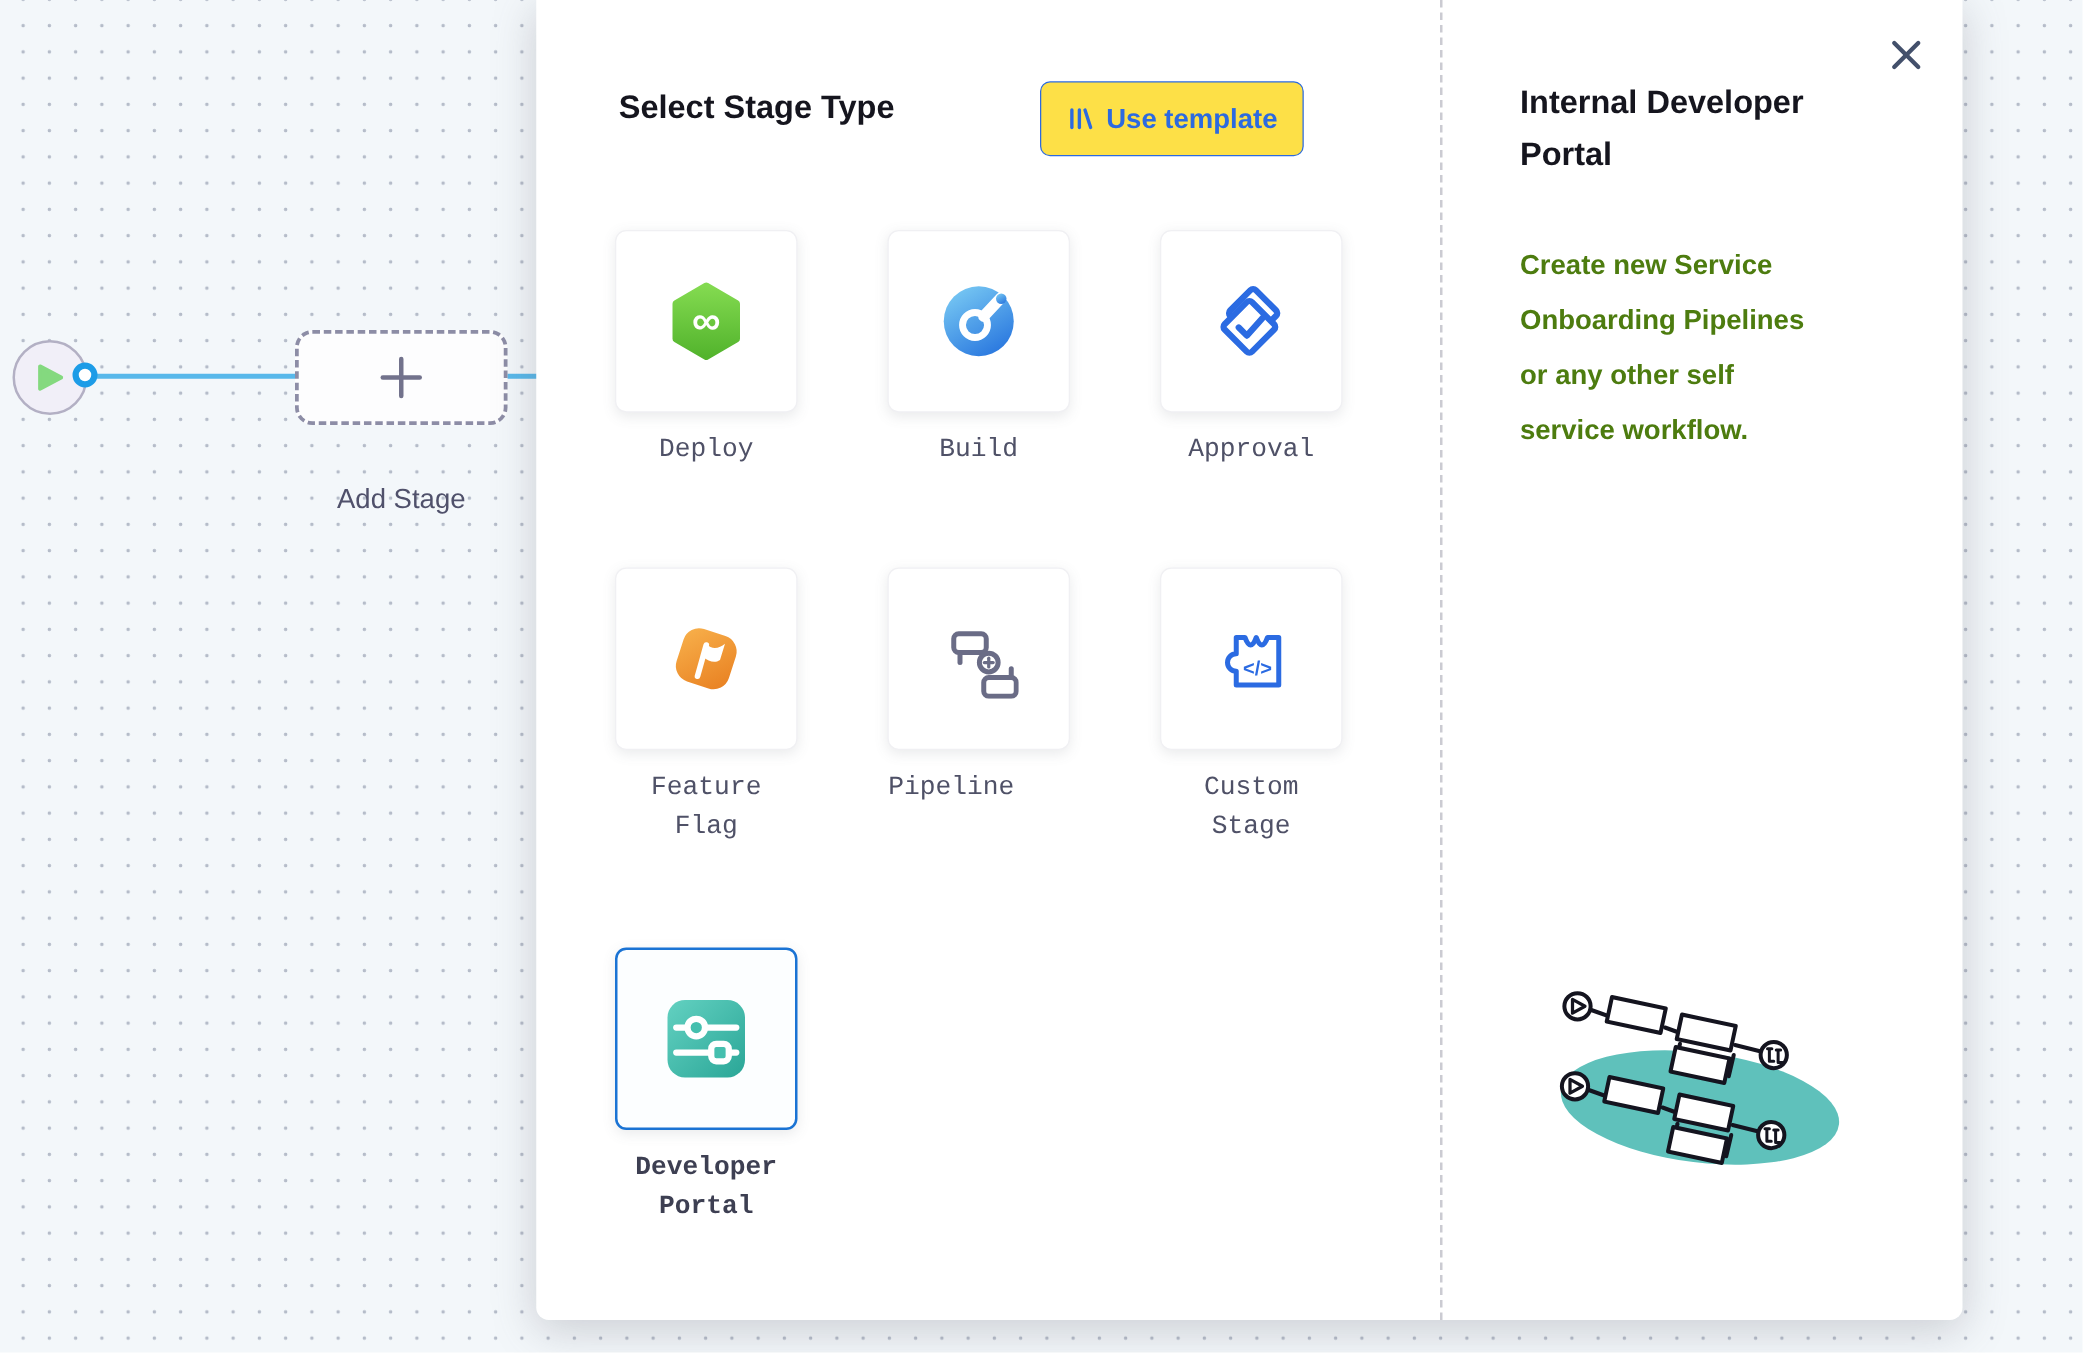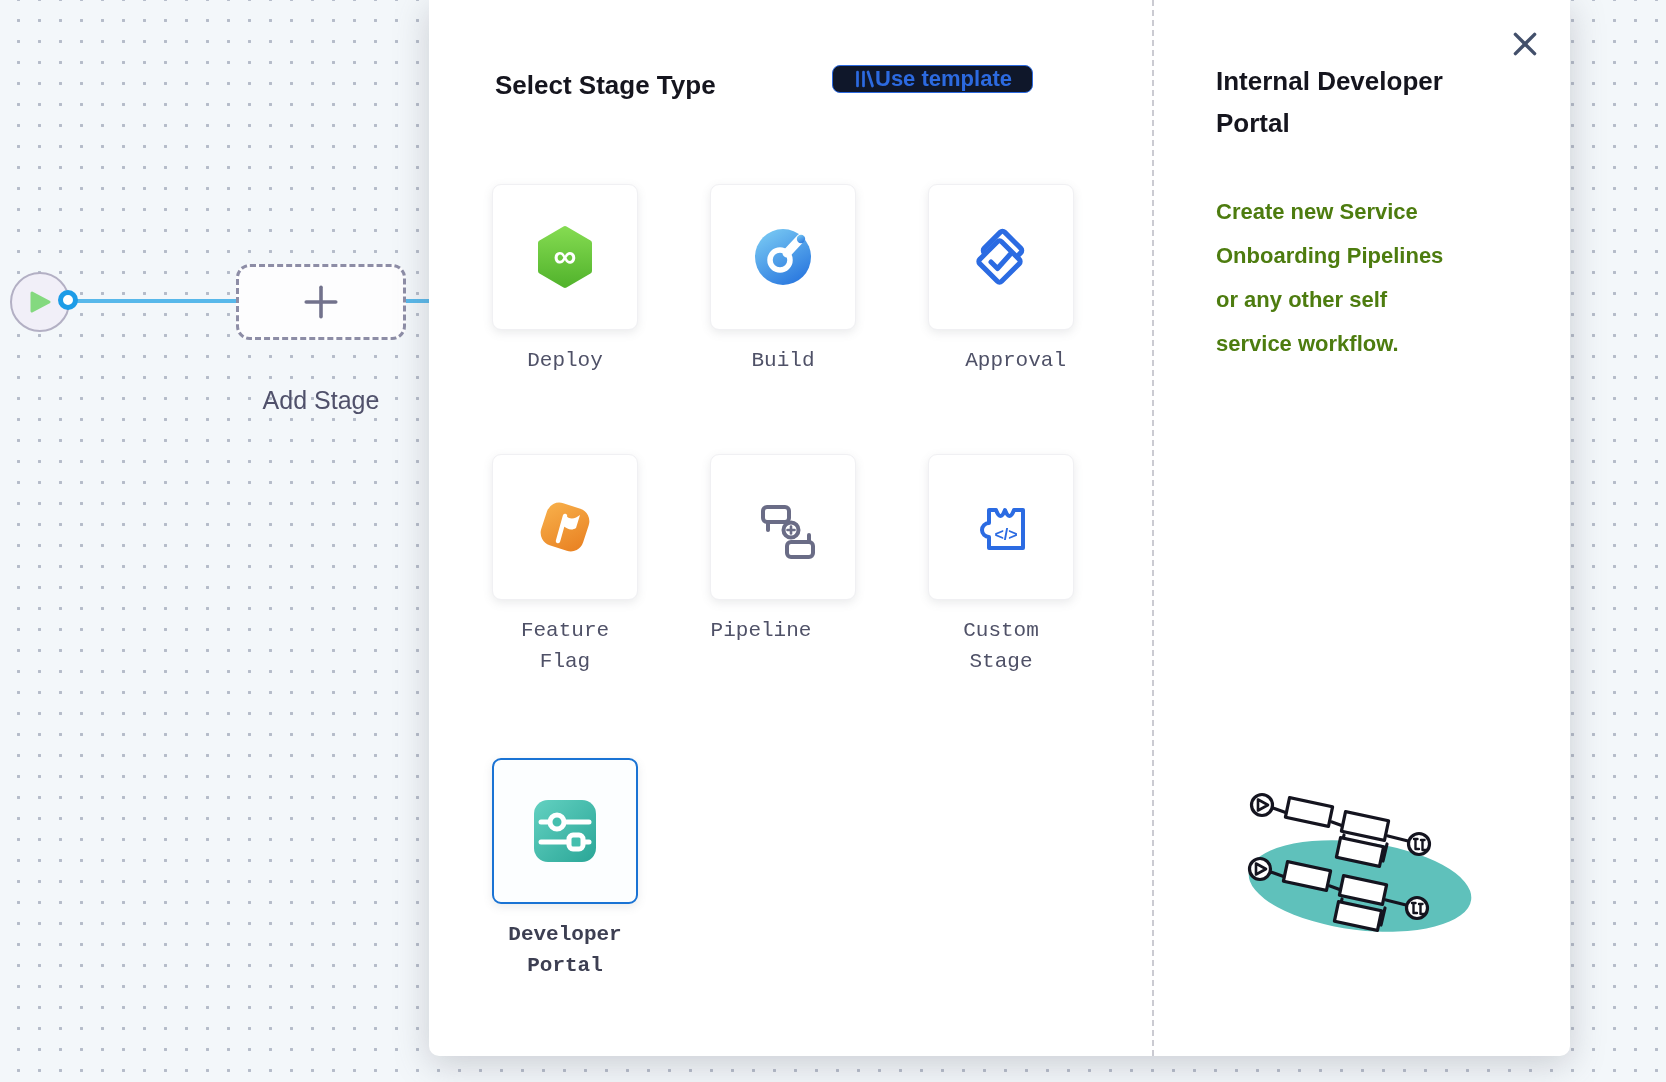--- a/index.html
+++ b/index.html
@@ -13,30 +13,30 @@
   .start-node { position:absolute; left:10px; top:272px; width:60px; height:60px;
     border-radius:50%; background:#f1eff8; border:2px solid #b3b0c4;
     display:flex; align-items:center; justify-content:center; z-index:1; }
   .link-line { position:absolute; height:3.5px; background:#58b8ea; top:299px; z-index:0; }
   .link-ring { position:absolute; left:58px; top:290px; width:20px; height:20px;
     border-radius:50%; border:5.5px solid #1d9ce7; background:#fff; z-index:2; }
   .add-stage-box { position:absolute; left:236px; top:264px; width:170px; height:76px;
     border:3.5px dashed #8d8da6; border-radius:14px; background:#fdfdfe;
     display:flex; align-items:center; justify-content:center; cursor:pointer; z-index:1; }
   .add-stage-label { position:absolute; left:236px; top:386px; width:170px;
-    text-align:center; font-size:25px; color:#50516b; z-index:1; }
+    text-align:center; font-size:22px; color:#50516b; z-index:1; }
 
   
   .modal { position:absolute; left:429px; top:0; width:1141px; height:1056px;
     background:#fff; border-radius:0 0 10px 10px;
     box-shadow:0 8px 35px rgba(96,97,112,.28); z-index:5; }
   .abs { position:absolute; z-index:6; }
   .modal-title { left:495px; top:70px; font-size:26px; font-weight:700; color:#15151e; }
-  .use-template-btn { left:832px; top:65px; height:28px; padding:0 20px;
-    display:flex; align-items:center; background:#0f172a;
+  .use-template-btn { left:832px; top:65px; height:60px; padding:0 20px;
+    display:flex; align-items:center; gap:10px; background:#fde047;
     border:1.6px solid #2c6ae0; border-radius:8px; color:#2c6ae0;
     font-size:22px; font-weight:600; cursor:pointer; }
 
   .card { width:146px; height:146px; background:#fff; border:1px solid #f0f0f3;
     border-radius:9px; box-shadow:0 3px 10px rgba(96,97,112,.13);
     display:flex; align-items:center; justify-content:center; cursor:pointer; }
   .card.selected { border:2px solid #1a73d4; background:#fcfeff; }
   .card-label { width:130px; margin-left:8px; text-align:center; font-size:21px;
     line-height:31px; color:#4f5167;font-family:Liberation Mono, monospace; }
   .card-label.bold { font-weight:700; color:#3d3f52; width:130px; }
@@ -120,21 +120,21 @@
 
 <div class="abs card" style="left:928px; top:184px;">
   <svg width="64" height="64" viewBox="0 0 64 64">
     <g fill="none" stroke="#2b6be2" stroke-width="5" stroke-linejoin="round" stroke-linecap="round">
       <rect x="19" y="11" width="29" height="29" rx="3" transform="rotate(45 33.5 25.5)"></rect>
       <rect x="15" y="21" width="31" height="31" rx="3" transform="rotate(45 30.5 36.5)" fill="#fff"></rect>
       <path d="M22 37 L28.5 43.5 L41 29.5"></path>
     </g>
   </svg>
 </div>
-<div class="abs card-label" style="left:928px; top:345px;text-align:right;">Approval</div>
+<div class="abs card-label" style="left:928px; top:345px;">Approval</div>
 
 <div class="abs card" style="left:492px; top:454px;">
   <svg width="64" height="64" viewBox="0 0 64 64">
     <defs>
         <linearGradient id="gFlag" x1="0" y1="0" x2="1" y2="1">
       <stop offset="0" stop-color="#f8b14c"></stop>
           <stop offset="1" stop-color="#e87f20"></stop>
         </linearGradient>
       </defs>
     <rect x="10" y="10" width="44" height="44" rx="13" fill="url(#gFlag)" transform="rotate(18 32 32)"></rect>

